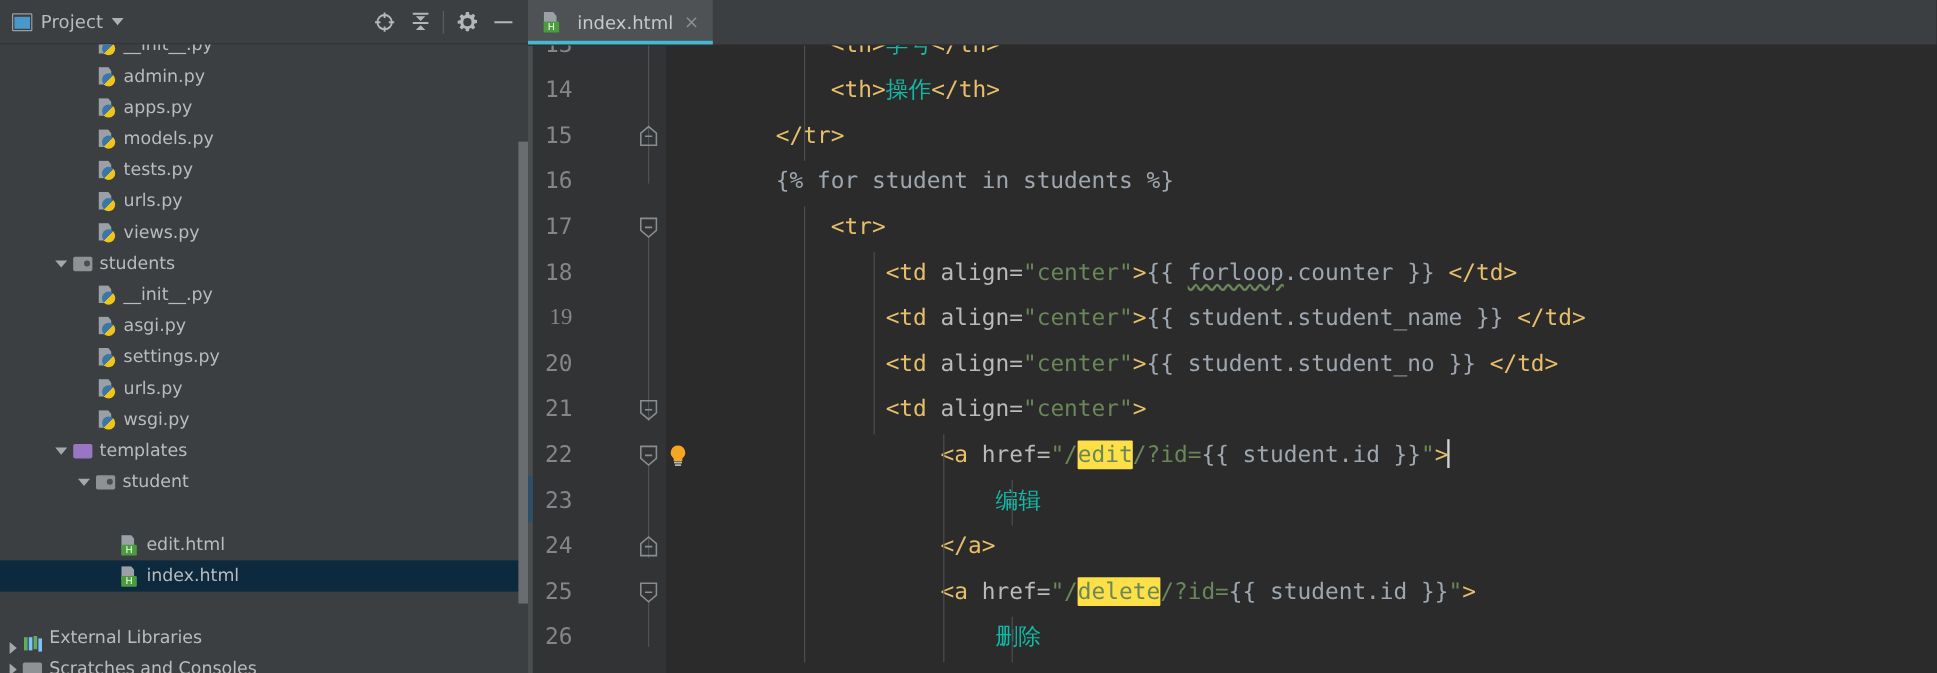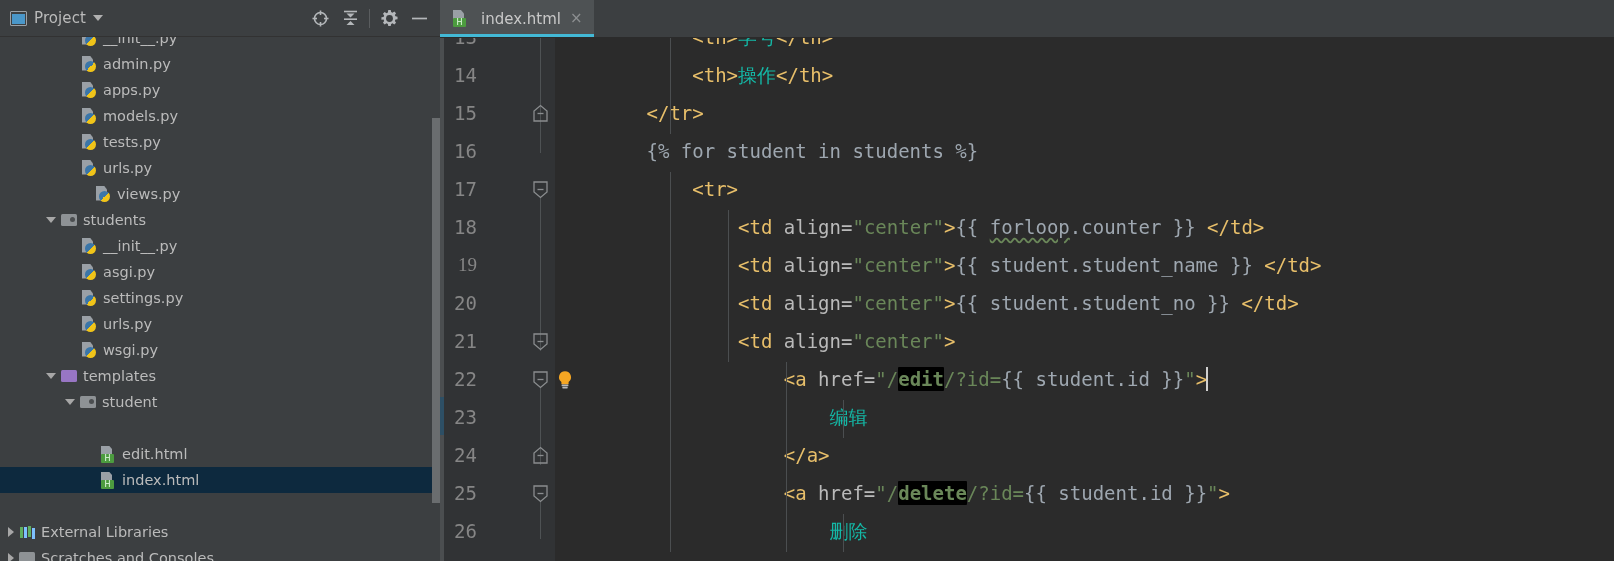--- a/index.html
+++ b/index.html
@@ -241,24 +241,23 @@
   .indent-guide {
     position: absolute; width: 1px; background: #4b4e50;
   }
   .tok-tag { color: #e8bf6a; }
   .tok-attr { color: #bababa; }
   .tok-str { color: #6a8759; }
   .tok-plain { color: #a9b7c6; }
   .tok-brace { color: #9ea7b0; }
   .tok-cn { color: #14b8a6; font-family: "DejaVu Sans", sans-serif; }
   .hl-box {
-    background: #000000;
+    background: #fde047;
     border-radius: 1px;
     padding: 1px 0;
-    font-weight: bold;
   }
   .squiggle {
     text-decoration: underline wavy #6a8759;
     text-underline-offset: 3px;
   }
   .caret {
     display: inline-block; width: 2px; height: 24px;
     background: #d0d0d0; vertical-align: -5px; margin: 0 -1px;
   }
   .bulb {
@@ -343,21 +342,21 @@
           <span class="arrow spacer"></span>
           <span class="ic ic-py"></span>
           <span class="tree-label">models.py</span>
         </div>
         <div class="tree-row" style="position: absolute; left: 0px; right: 0px; top: 118px;">
           <span style="display: inline-block; width: 65px;"></span>
           <span class="arrow spacer"></span>
           <span class="ic ic-py"></span>
           <span class="tree-label">urls.py</span>
         </div>
-        <div class="tree-row" style="position: absolute; left: 14px; right: 0px; top: 144px;">
+        <div class="tree-row" style="position: absolute; left: 0px; right: 0px; top: 144px;">
           <span style="display: inline-block; width: 65px;"></span>
           <span class="arrow spacer"></span>
           <span class="ic ic-py"></span>
           <span class="tree-label">views.py</span>
         </div>
         <div class="tree-row" style="position: absolute; left: 0px; right: 0px; top: 170px;">
           <span style="display: inline-block; width: 46px;"></span>
           <span class="arrow"></span>
           <span class="ic ic-folder-grey"></span>
           <span class="tree-label">students</span>
@@ -409,21 +408,21 @@
           <span class="arrow spacer"></span>
           <span class="ic ic-html"></span>
           <span class="tree-label">edit.html</span>
         </div>
         <div class="tree-row selected" style="position: absolute; left: 0px; right: 0px; top: 430px;">
           <span style="display: inline-block; width: 84px;"></span>
           <span class="arrow spacer"></span>
           <span class="ic ic-html"></span>
           <span class="tree-label">index.html</span>
         </div>
-        <div class="tree-row" style="position: absolute; left: 0px; right: 16px; top: 482px;">
+        <div class="tree-row" style="position: absolute; left: 0px; right: 16px; top: 482px; align-items: flex-end;">
           <span style="display: inline-block; width: 8px;"></span>
           <span class="arrow right"></span>
           <span class="ic ic-lib"></span>
           <span class="tree-label">External Libraries</span>
         </div>
         <div class="tree-row" style="position: absolute; left: 0px; right: 0px; top: 508px;">
           <span style="display: inline-block; width: 8px;"></span>
           <span class="arrow right"></span>
           <span class="ic ic-scratch"></span>
           <span class="tree-label">Scratches and Consoles</span>

